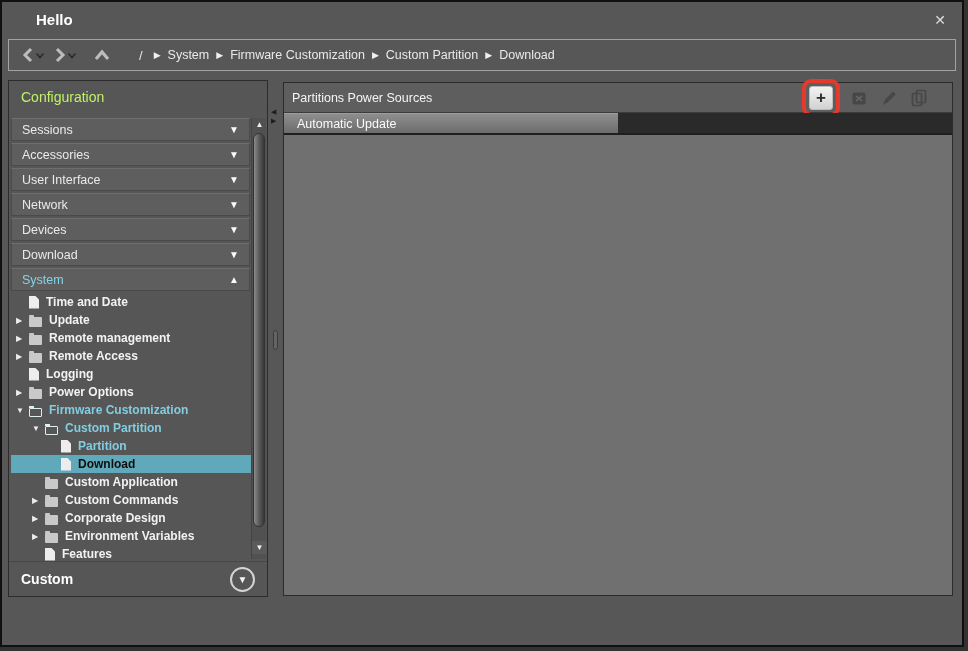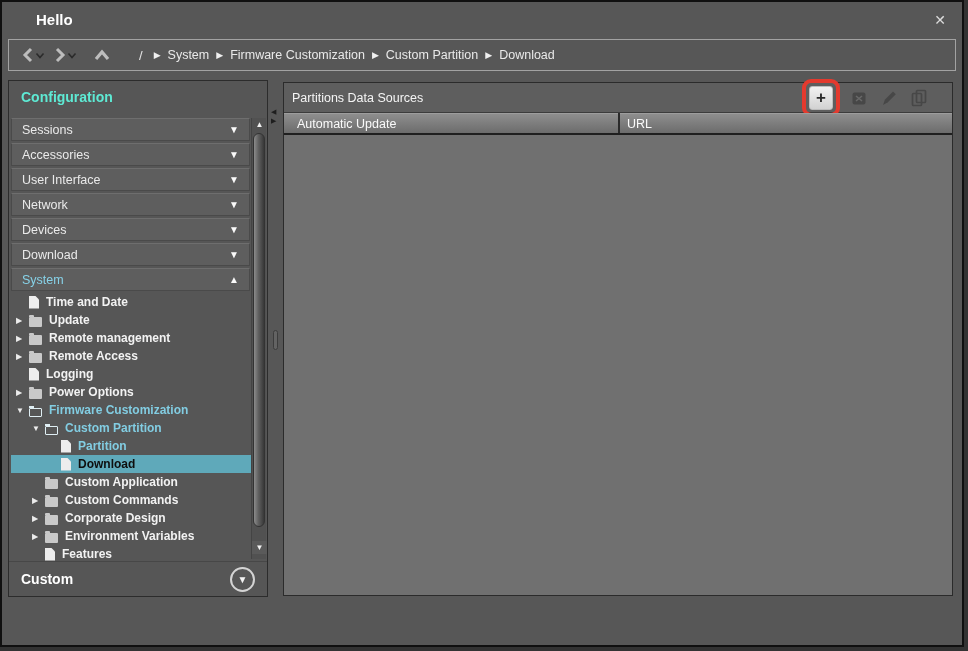--- a/index.html
+++ b/index.html
@@ -20,21 +20,21 @@
   .navbar{position:absolute;left:6px;right:6px;top:37px;height:32px;
     border:1px solid #a2a2a2;display:flex;align-items:center;padding-left:12px;}
   .nav-btn{display:flex;align-items:center;justify-content:center;height:26px;}
   .nav-gap{width:8px;}
   .slash{color:#e6e6e6;font-size:13px;margin-left:28px;margin-right:4px;}
   .crumb-sep{color:#f0f0f0;font-size:9px;margin:0 7px;}
   .crumb{color:#e9e9e9;font-size:12.5px;}
   
   .sidebar{position:absolute;left:6px;top:78px;width:260px;height:517px;
     background:#565656;border:1px solid #2c2c2c;}
-  .sidebar-title{position:absolute;left:12px;top:8px;font-size:14px;font-weight:bold;color:#5eead4;}
+  .sidebar-title{position:absolute;left:12px;top:8px;font-size:14px;font-weight:normal;color:#bef264;}
   .accordion{position:absolute;left:2px;top:37px;right:17px;}
   .acc-row{height:23px;margin-bottom:2px;background:#5e5e5e;
     border:1px solid #4a4a4a;border-top-color:#6e6e6e;
     display:flex;align-items:center;padding:0 10px;font-size:12.5px;color:#eaeaea;gap:36px;}
   .acc-row .acc-arrow{margin-left:auto;font-size:10px;color:#fafafa;}
   .acc-row.active .acc-label{color:#87d2e8;}
   
   .tree{position:absolute;left:2px;top:212px;right:16px;}
   .tree-row{height:18px;display:flex;align-items:center;font-size:12px;color:#f2f2f2;font-weight:bold;}
   .tree-row.lvl0{padding-left:5px;}
@@ -283,21 +283,21 @@
   <div class="splitter">
     <div class="split-arrows">
       <span>◀</span>
       <span>▶</span>
     </div>
     <div class="split-grip"></div>
   </div>
 
   <div class="main">
     <div class="panel-header">
-      <span class="panel-title">Partitions Data Sources</span>
+      <span class="panel-title">Partitions Power Sources</span>
       <div class="toolbar">
         <div class="add-wrap">
           <div class="add-btn">
             <span>+</span>
           </div>
           <div class="highlight-ring"></div>
         </div>
         <span class="tool-btn">
           <svg width="20" height="20">
               <rect x="3.5" y="4.5" width="13" height="12" rx="2" fill="#474747"></rect>
@@ -312,19 +312,18 @@
         <span class="tool-btn">
           <svg width="20" height="20">
               <rect x="7.5" y="2.5" width="9" height="12" rx="1" fill="none" stroke="#474747" stroke-width="1.7"></rect>
               <rect x="3.5" y="5.5" width="9" height="12" rx="1" fill="none" stroke="#474747" stroke-width="1.7"></rect>
             </svg>
         </span>
       </div>
     </div>
     <div class="table-header">
       <div class="th th-1">Automatic Update</div>
-      <div class="th th-2">URL</div>
     </div>
     <div class="table-body"></div>
   </div>
 
 
 </div>
 
 </body></html>

